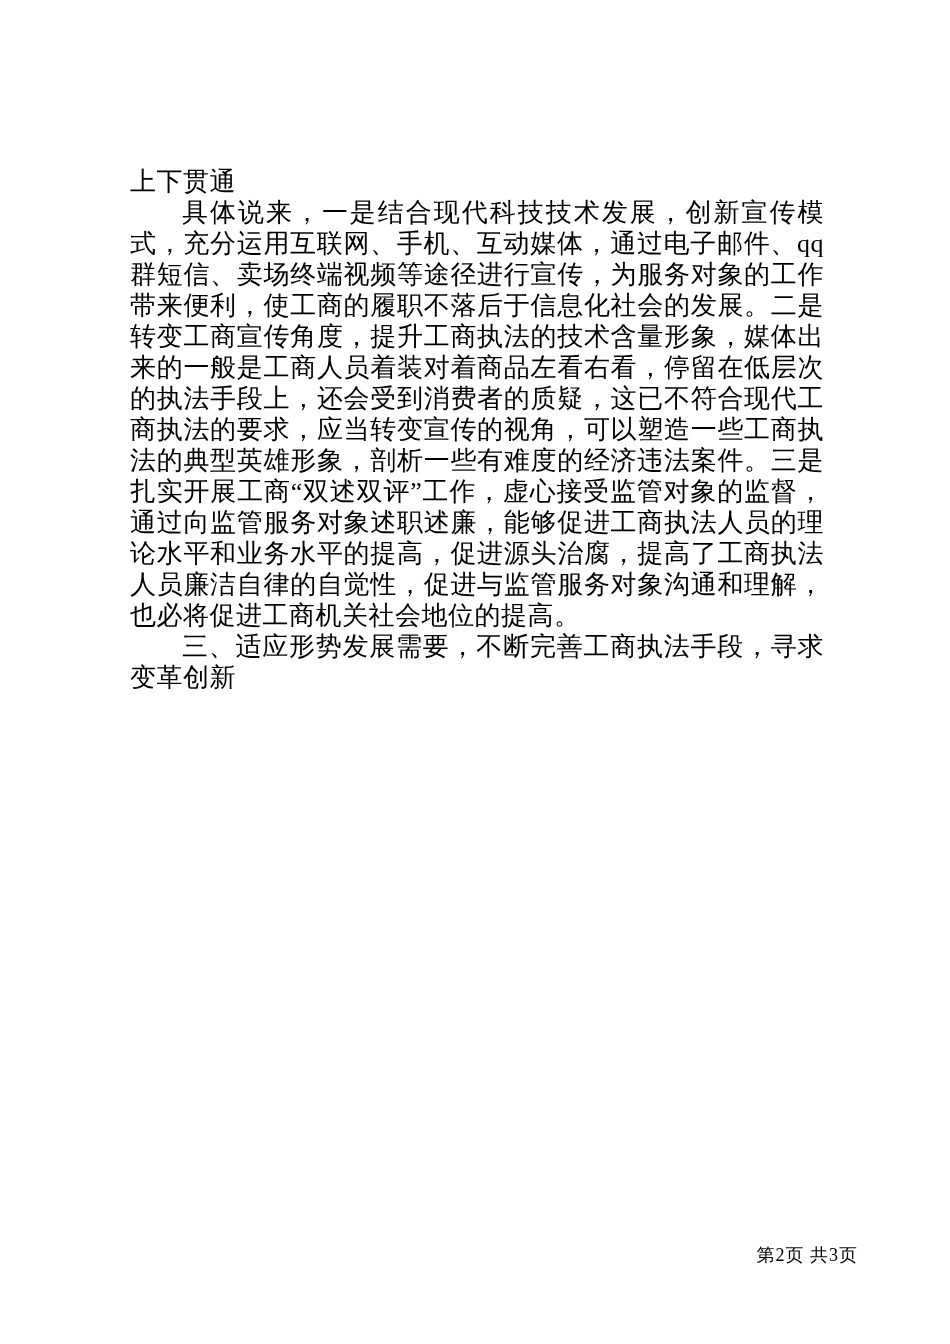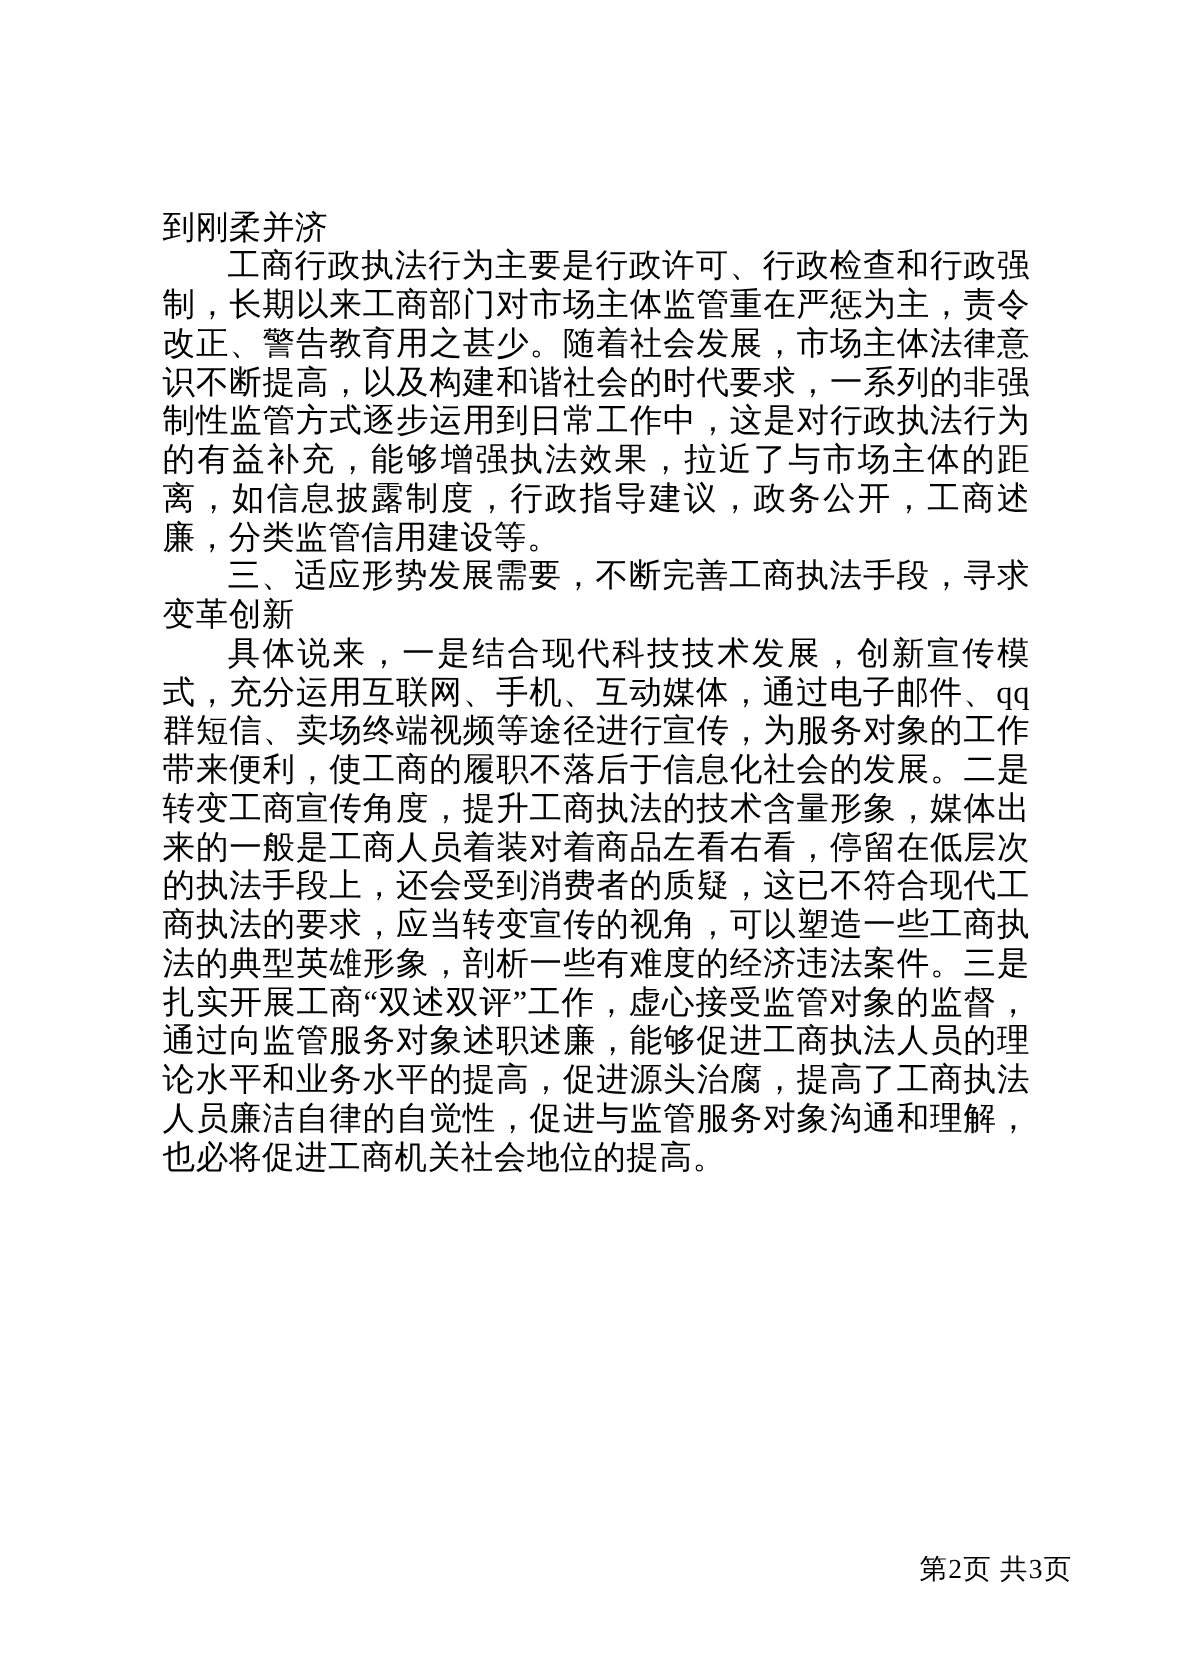--- a/index.html
+++ b/index.html
@@ -32,32 +32,31 @@
     text-justify: inter-ideograph;
     word-break: break-all;
   }
   .para.indent {
     text-indent: 2em;
   }
   .footer {
     position: absolute;
     top: 1244px;
     right: 92px;
-    font-size: 22px;
+    font-size: 18px;
     line-height: 22px;
     color: #000000;
     letter-spacing: 1px;
   }
 </style>
 </head>
 <body>
 
 <div class="page">
   <div class="content">
-    <p class="para">到刚柔并济</p>
-    <p class="para indent">工商行政执法行为主要是行政许可、行政检查和行政强制，长期以来工商部门对市场主体监管重在严惩为主，责令改正、警告教育用之甚少。随着社会发展，市场主体法律意识不断提高，以及构建和谐社会的时代要求，一系列的非强制性监管方式逐步运用到日常工作中，这是对行政执法行为的有益补充，能够增强执法效果，拉近了与市场主体的距离，如信息披露制度，行政指导建议，政务公开，工商述廉，分类监管信用建设等。</p>
+    <p class="para">上下贯通</p>
+    <p class="para indent">具体说来，一是结合现代科技技术发展，创新宣传模式，充分运用互联网、手机、互动媒体，通过电子邮件、qq群短信、卖场终端视频等途径进行宣传，为服务对象的工作带来便利，使工商的履职不落后于信息化社会的发展。二是转变工商宣传角度，提升工商执法的技术含量形象，媒体出来的一般是工商人员着装对着商品左看右看，停留在低层次的执法手段上，还会受到消费者的质疑，这已不符合现代工商执法的要求，应当转变宣传的视角，可以塑造一些工商执法的典型英雄形象，剖析一些有难度的经济违法案件。三是扎实开展工商“双述双评”工作，虚心接受监管对象的监督，通过向监管服务对象述职述廉，能够促进工商执法人员的理论水平和业务水平的提高，促进源头治腐，提高了工商执法人员廉洁自律的自觉性，促进与监管服务对象沟通和理解，也必将促进工商机关社会地位的提高。</p>
     <p class="para indent">三、适应形势发展需要，不断完善工商执法手段，寻求变革创新</p>
-    <p class="para indent">具体说来，一是结合现代科技技术发展，创新宣传模式，充分运用互联网、手机、互动媒体，通过电子邮件、qq群短信、卖场终端视频等途径进行宣传，为服务对象的工作带来便利，使工商的履职不落后于信息化社会的发展。二是转变工商宣传角度，提升工商执法的技术含量形象，媒体出来的一般是工商人员着装对着商品左看右看，停留在低层次的执法手段上，还会受到消费者的质疑，这已不符合现代工商执法的要求，应当转变宣传的视角，可以塑造一些工商执法的典型英雄形象，剖析一些有难度的经济违法案件。三是扎实开展工商“双述双评”工作，虚心接受监管对象的监督，通过向监管服务对象述职述廉，能够促进工商执法人员的理论水平和业务水平的提高，促进源头治腐，提高了工商执法人员廉洁自律的自觉性，促进与监管服务对象沟通和理解，也必将促进工商机关社会地位的提高。</p>
   </div>
   <div class="footer">
     <span>第2页 共3页</span>
   </div>
 </div>
 
 </body></html>

